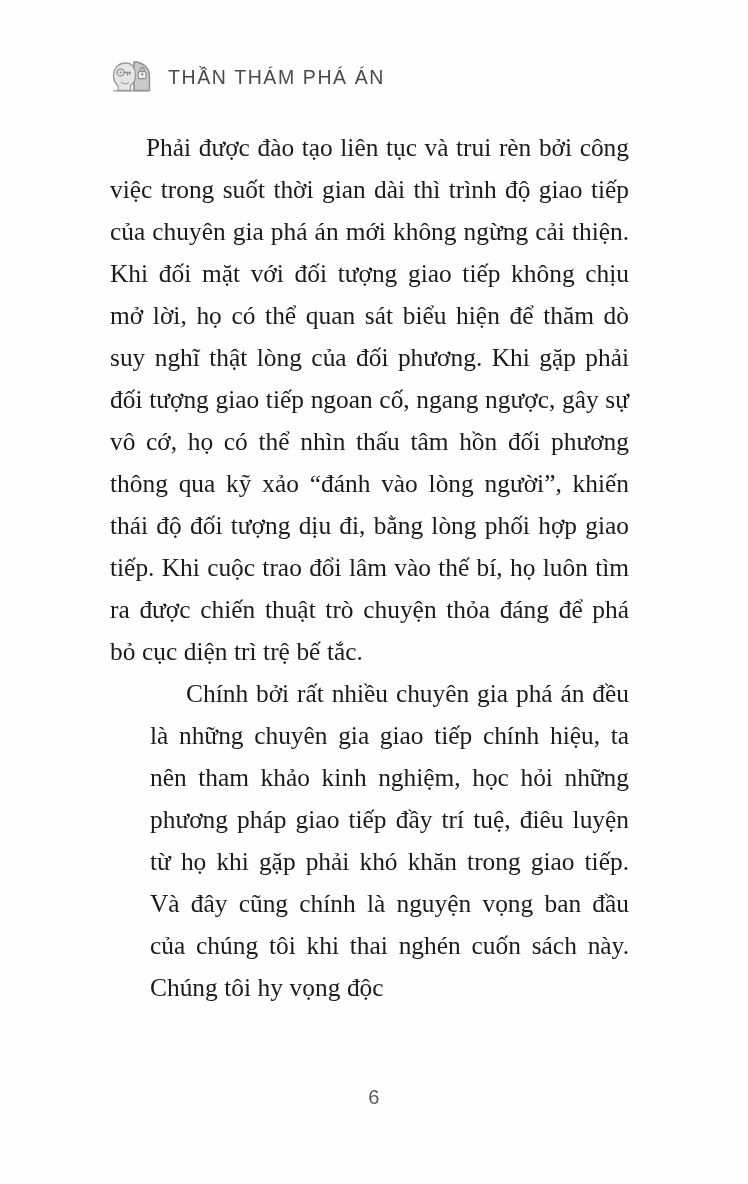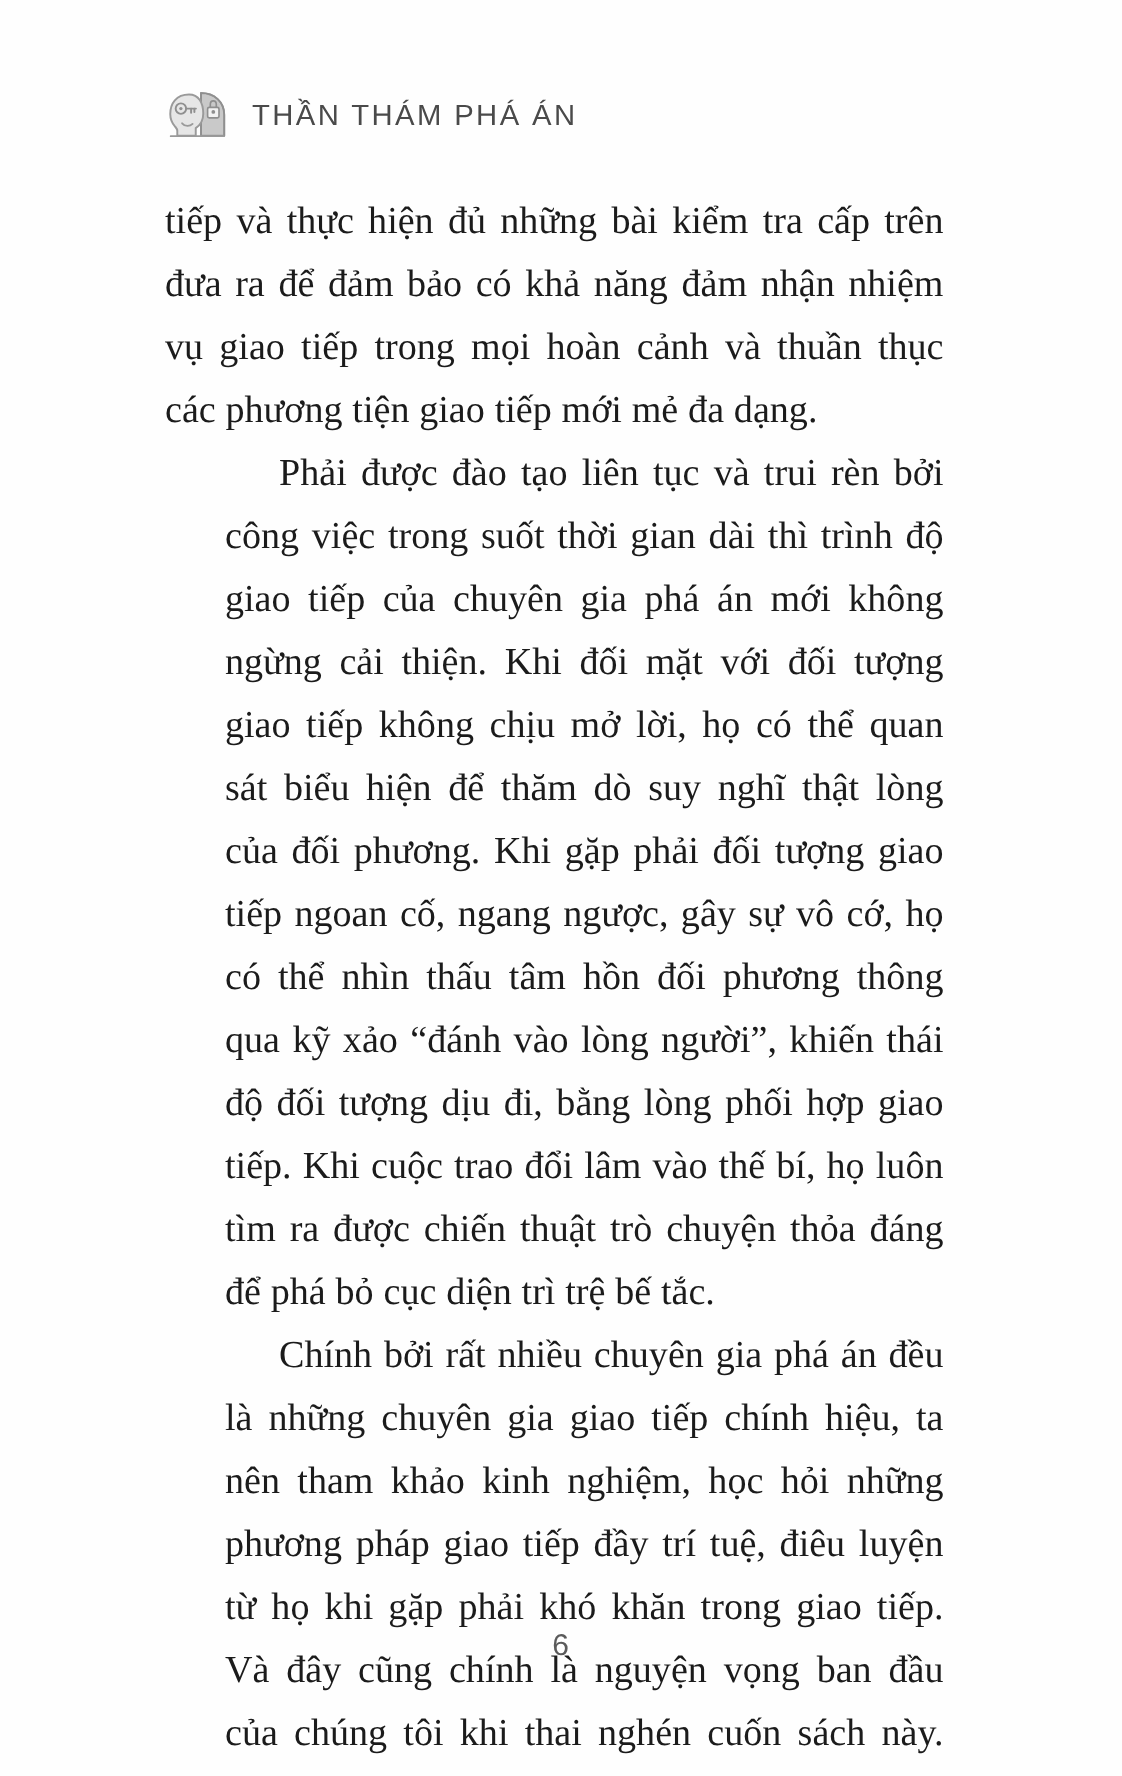--- a/index.html
+++ b/index.html
@@ -118,20 +118,19 @@
       <path d="M19.6 15.4 L19.6 17.6" stroke="#8f8f8f" stroke-width="1.3" stroke-linecap="round"></path>
 
       <path d="M11.4 25.2 C13.4 27.6 16.6 27.4 18.4 25.6" fill="none" stroke="#9a9a9a" stroke-width="1.2" stroke-linecap="round"></path>
 
       <path d="M3.8 33.8 L39.2 33.8" stroke="#9a9a9a" stroke-width="1.2" stroke-linecap="round"></path>
     </svg>
     <span class="header-title">THẦN THÁM PHÁ ÁN</span>
   </div>
 
   <div class="text-block">
-    <p class="para">tiếp và thực hiện đủ những bài kiểm tra cấp trên đưa ra để đảm bảo có khả năng đảm nhận nhiệm vụ giao tiếp trong mọi hoàn cảnh và thuần thục các phương tiện giao tiếp mới mẻ đa dạng.</p>
     <p class="para indent">Phải được đào tạo liên tục và trui rèn bởi công việc trong suốt thời gian dài thì trình độ giao tiếp của chuyên gia phá án mới không ngừng cải thiện. Khi đối mặt với đối tượng giao tiếp không chịu mở lời, họ có thể quan sát biểu hiện để thăm dò suy nghĩ thật lòng của đối phương. Khi gặp phải đối tượng giao tiếp ngoan cố, ngang ngược, gây sự vô cớ, họ có thể nhìn thấu tâm hồn đối phương thông qua kỹ xảo “đánh vào lòng người”, khiến thái độ đối tượng dịu đi, bằng lòng phối hợp giao tiếp. Khi cuộc trao đổi lâm vào thế bí, họ luôn tìm ra được chiến thuật trò chuyện thỏa đáng để phá bỏ cục diện trì trệ bế tắc.</p>
     <p class="para indent">Chính bởi rất nhiều chuyên gia phá án đều là những chuyên gia giao tiếp chính hiệu, ta nên tham khảo kinh nghiệm, học hỏi những phương pháp giao tiếp đầy trí tuệ, điêu luyện từ họ khi gặp phải khó khăn trong giao tiếp. Và đây cũng chính là nguyện vọng ban đầu của chúng tôi khi thai nghén cuốn sách này. Chúng tôi hy vọng độc</p>
   </div>
 
   <div class="folio">6</div>
 
 </div>
 
 </body></html>

